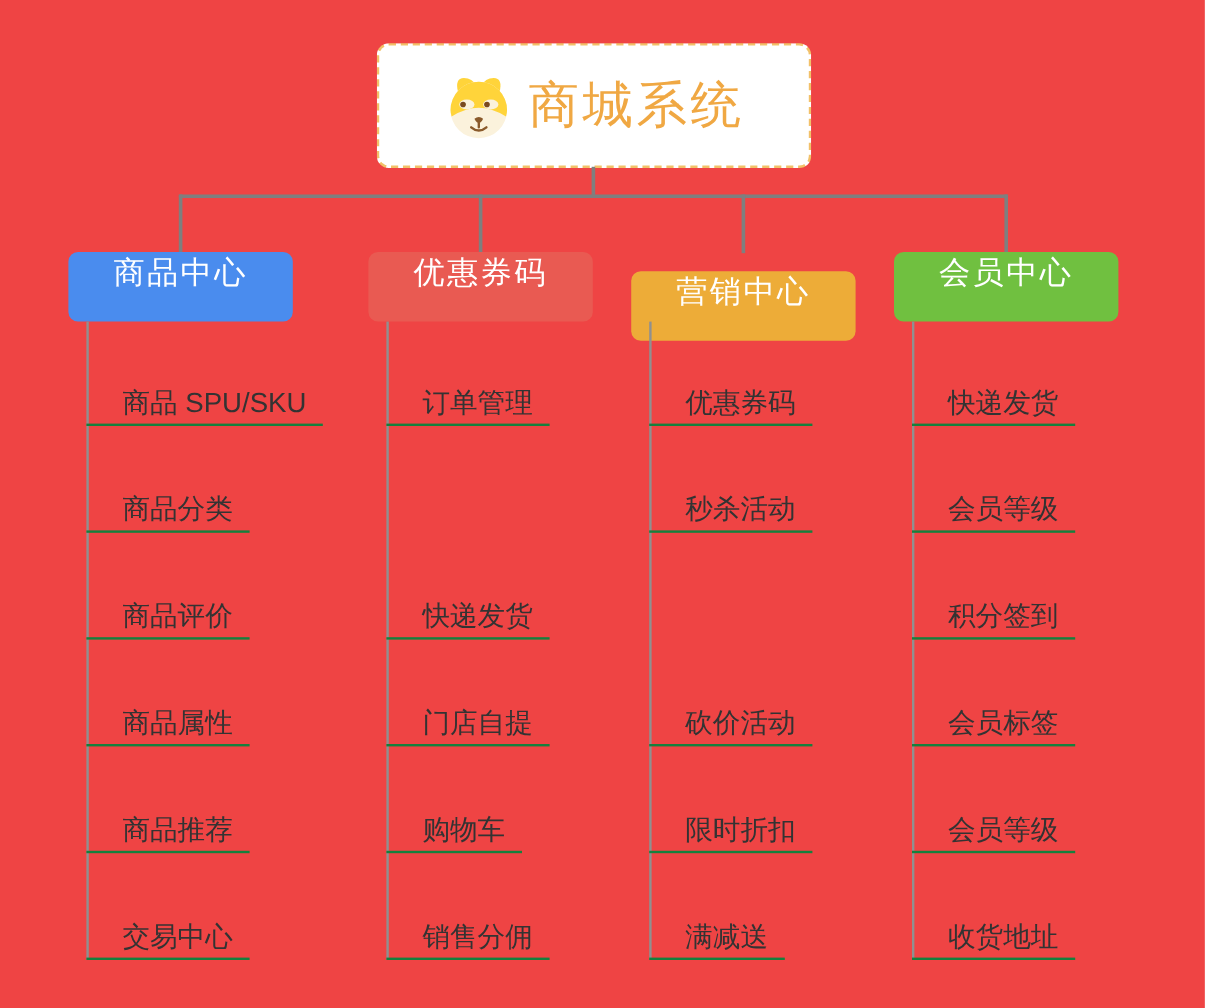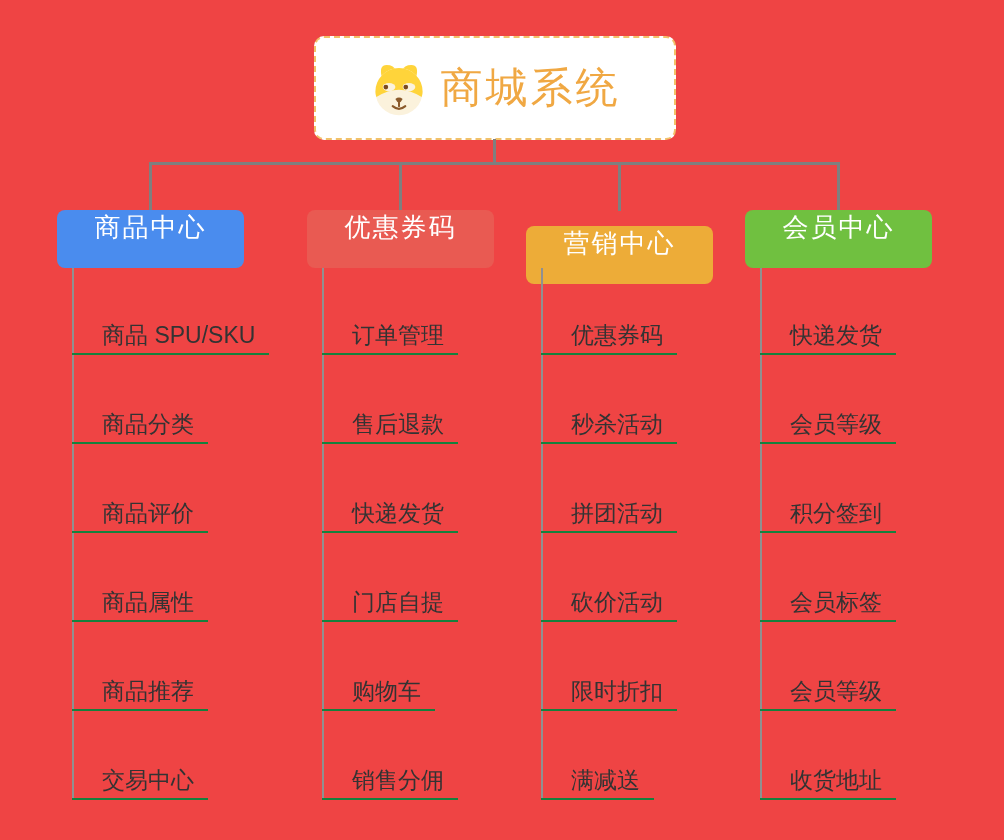--- a/index.html
+++ b/index.html
@@ -89,35 +89,33 @@
     <div class="leaf i4">商品推荐</div>
     <div class="leaf i5">交易中心</div>
   </div>
 
   <div class="branch b1">
     <div class="branch-node" style="background: rgb(233, 90, 82);">
       <span>优惠券码</span>
     </div>
     <div class="spine"></div>
     <div class="leaf i0">订单管理</div>
-    <div class="leaf i1">售后退款</div>
     <div class="leaf i2">快递发货</div>
     <div class="leaf i3">门店自提</div>
     <div class="leaf i4">购物车</div>
     <div class="leaf i5">销售分佣</div>
   </div>
 
   <div class="branch b2">
     <div class="branch-node" style="background: rgb(237, 172, 56); margin-top: 16px;">
       <span>营销中心</span>
     </div>
     <div class="spine"></div>
     <div class="leaf i0">优惠券码</div>
     <div class="leaf i1">秒杀活动</div>
-    <div class="leaf i2">拼团活动</div>
     <div class="leaf i3">砍价活动</div>
     <div class="leaf i4">限时折扣</div>
     <div class="leaf i5">满减送</div>
   </div>
 
   <div class="branch b3">
     <div class="branch-node" style="background: rgb(112, 192, 64);">
       <span>会员中心</span>
     </div>
     <div class="spine"></div>

